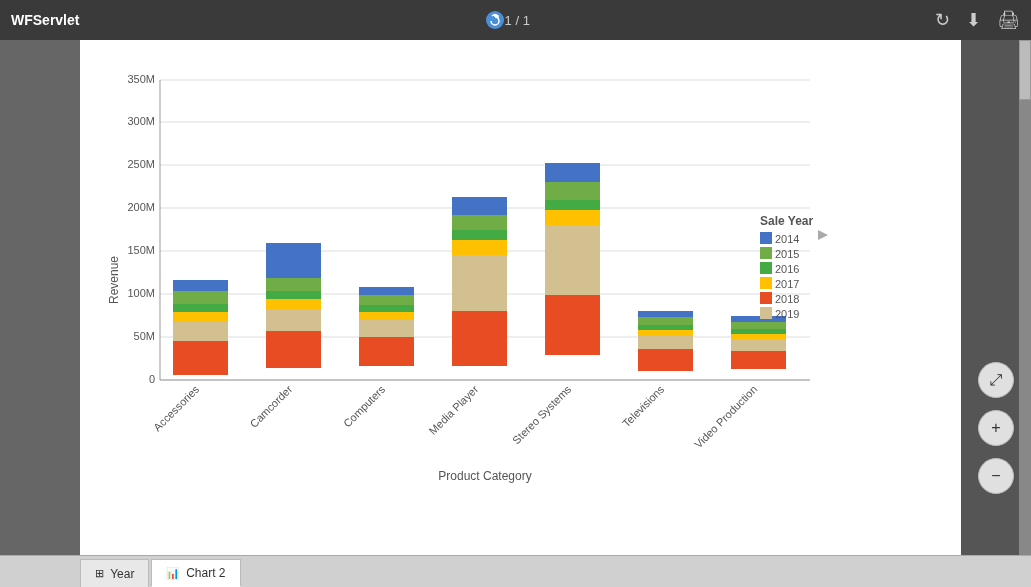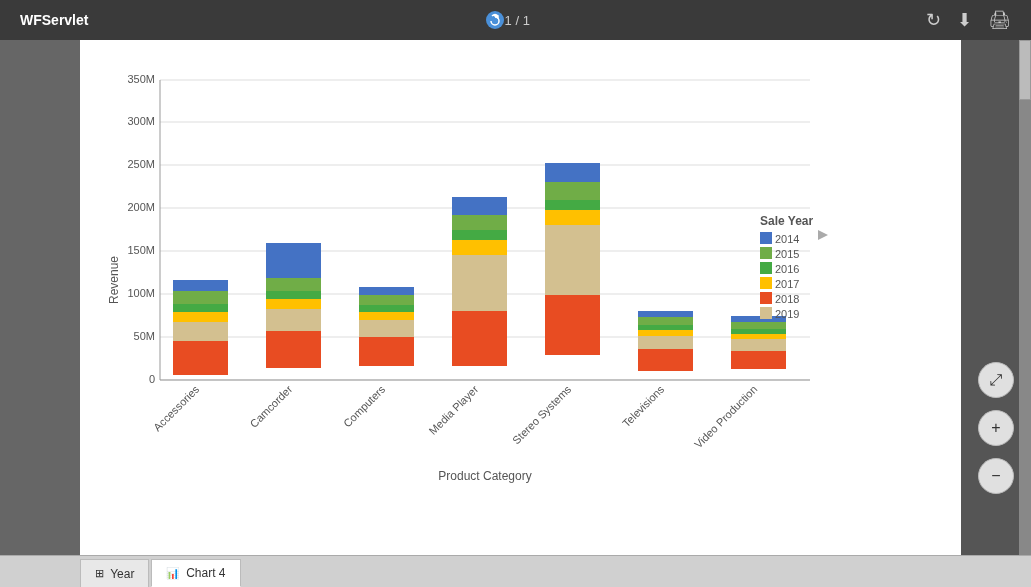--- a/index.html
+++ b/index.html
@@ -5,21 +5,21 @@
     * { box-sizing: border-box; margin: 0; padding: 0; }
     body { background: #555; font-family: Arial, sans-serif; width: 1031px; height: 587px; overflow: hidden; display: flex; flex-direction: column; }
 
     
     #topbar {
       background: #3a3a3a;
       height: 40px;
       display: flex;
       align-items: center;
       justify-content: space-between;
-      padding: 0 20px;
+      padding: 0 11px;
       flex-shrink: 0;
     }
     #topbar-title {
       color: #fff;
       font-size: 14px;
       font-weight: bold;
     }
     #topbar-center {
       display: flex;
       align-items: center;
@@ -301,15 +301,15 @@
 
 </div>
 
 <div id="tabbar">
   <div class="tab">
     <span class="tab-icon">⊞</span>
     <span>Year</span>
   </div>
   <div class="tab active">
     <span class="tab-icon">📊</span>
-    <span>Chart 4</span>
+    <span>Chart 2</span>
   </div>
 </div>
 
 </body></html>

